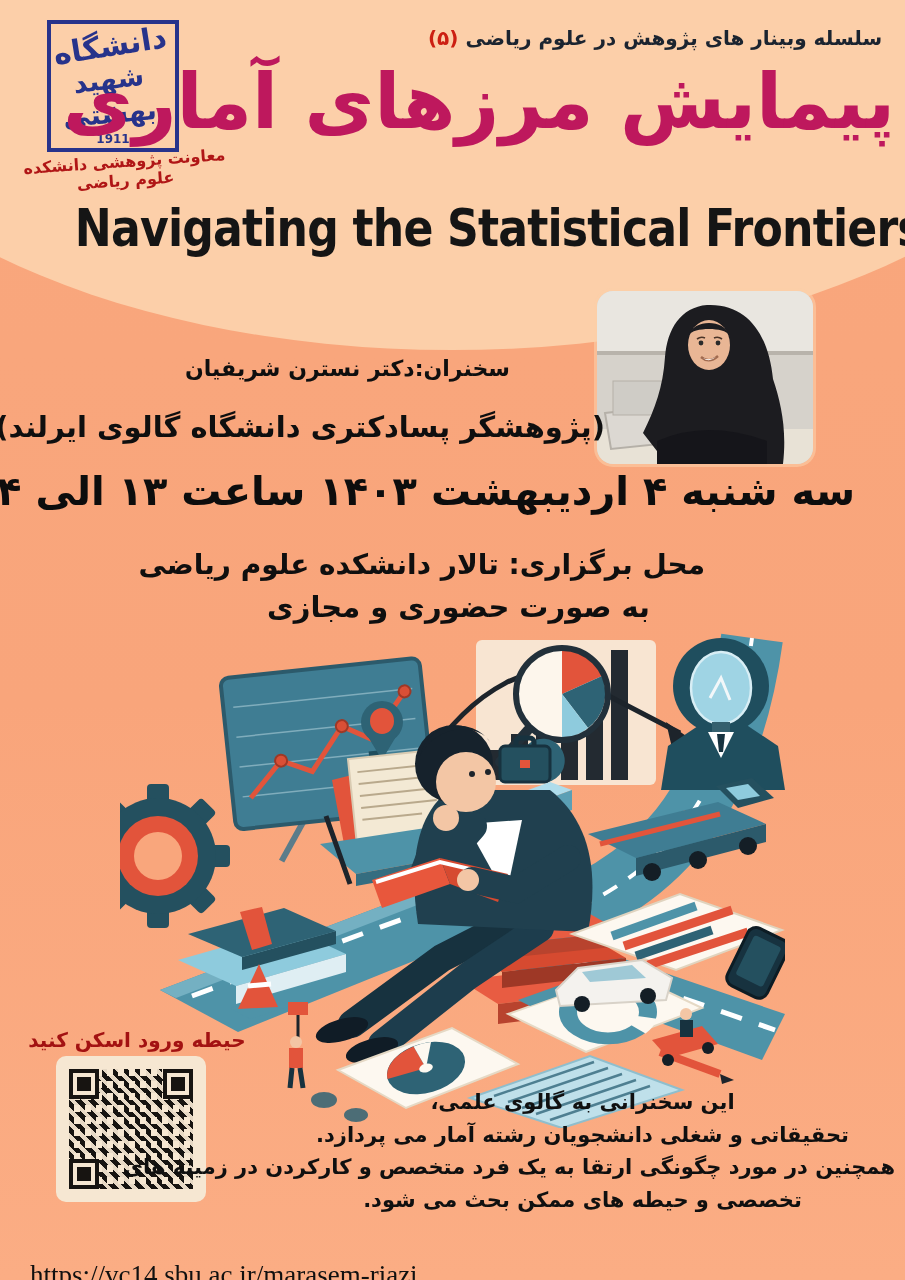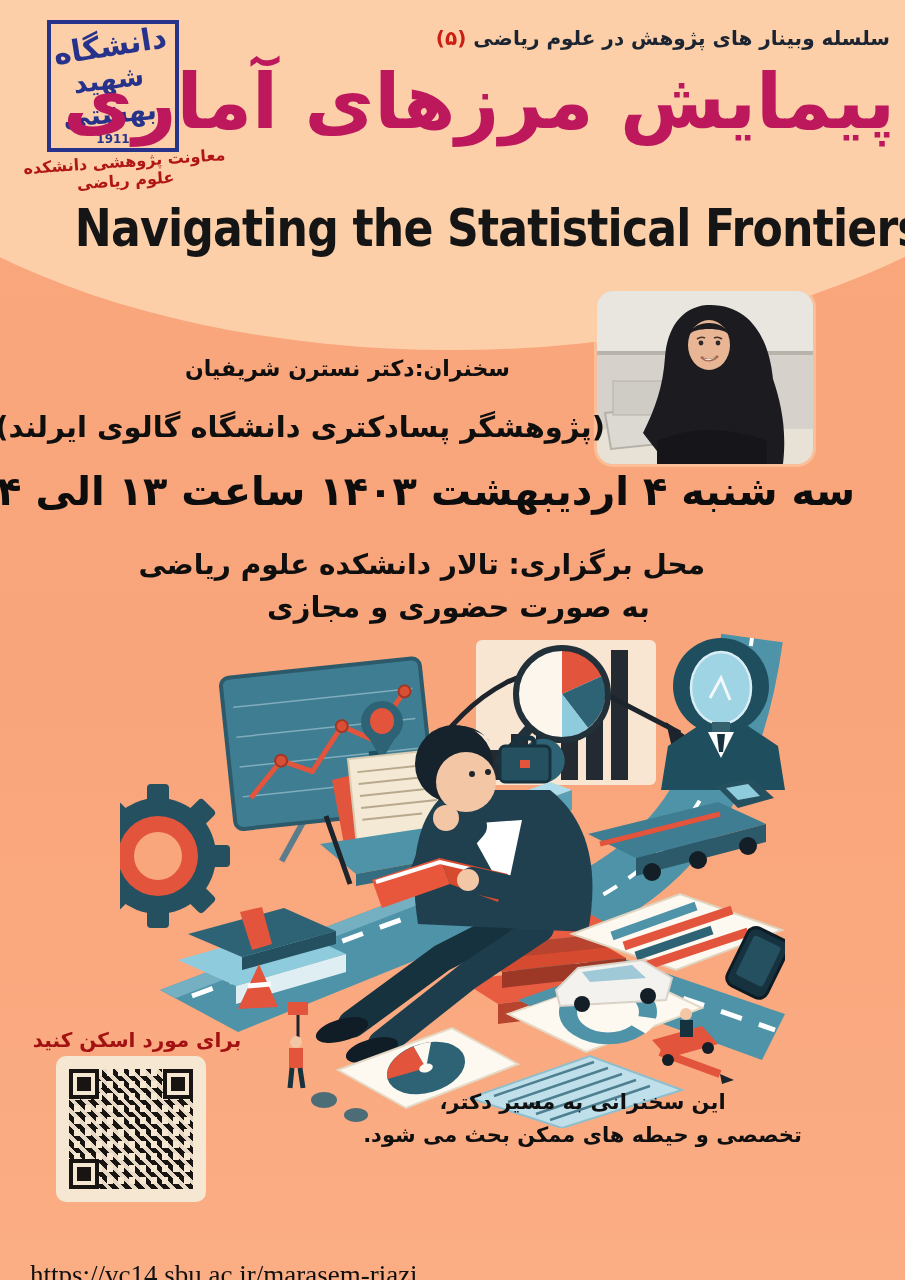--- a/index.html
+++ b/index.html
@@ -14,21 +14,21 @@
   .logo-box{left:47px;top:20px;width:132px;height:132px;border:4px solid #27338b;
             box-sizing:border-box;}
   .logo-box span{position:absolute;color:#27338b;font-weight:bold;white-space:nowrap;}
   .logo-w1{font-size:30px;top:4px;right:8px;transform:rotate(-9deg);}
   .logo-w2{font-size:27px;top:40px;left:22px;transform:rotate(-7deg);}
   .logo-w3{font-size:27px;top:74px;left:12px;transform:rotate(-5deg);}
   .logo-yr{font-size:12px;bottom:2px;left:50%;transform:translateX(-50%);}
   .dept-line{left:2px;top:152px;width:246px;text-align:center;color:#b01616;
              font-weight:bold;font-size:16px;line-height:1.2;transform:rotate(-4deg);}
   
-  .series{left:420px;top:26px;width:470px;text-align:right;font-size:20px;
+  .series{left:420px;top:26px;width:470px;text-align:center;font-size:20px;
           font-weight:bold;color:#1b2430;}
   .series .num{color:#cc1f12;}
   .title-fa{left:195px;top:58px;width:700px;text-align:right;font-size:76px;
             font-weight:bold;color:#be185d;line-height:1.15;white-space:nowrap;}
   .title-en{left:0;top:198px;width:905px;text-align:center;color:#151515;}
   .title-en span{display:inline-block;font-size:52px;font-weight:800;
                  letter-spacing:-1px;transform:scaleX(.85);white-space:nowrap;}
   
   .photo{left:597px;top:291px;width:216px;height:173px;border-radius:16px;
          overflow:hidden;box-shadow:0 0 0 3px rgba(252,207,169,.6);}
@@ -368,27 +368,29 @@
     <rect x="616" y="303" width="44" height="64" rx="9" fill="#17323f" stroke="#0d1c24" stroke-width="3"></rect>
     <rect x="623" y="311" width="30" height="44" rx="3" fill="#24505f"></rect>
   </g>
 
   <g fill="#2e6375" opacity=".85">
     <ellipse cx="204" cy="472" rx="13" ry="8"></ellipse>
       <ellipse cx="236" cy="487" rx="12" ry="7"></ellipse>
   </g>
 </svg>
 
-<div class="abs qr-label rtl">برای مورد اسکن کنید</div>
+<div class="abs qr-label rtl">حیطه ورود اسکن کنید</div>
 <div class="abs qr-box">
   <div class="qr-modules">
     <div class="finder f-tl"></div>
     <div class="finder f-tr"></div>
     <div class="finder f-bl"></div>
   </div>
 </div>
 
 <div class="abs desc rtl">
-  <div>این سخنرانی به مسیر دکتر،</div>
+  <div>این سخنرانی به گالوی علمی،</div>
+  <div>تحقیقاتی و شغلی دانشجویان رشته آمار می پردازد.</div>
+  <div>همچنین در مورد چگونگی ارتقا به یک فرد متخصص و کارکردن در زمینه های</div>
   <div>تخصصی و حیطه های ممکن بحث می شود.</div>
 </div>
 
 <a class="abs url" href="#">https://vc14.sbu.ac.ir/marasem-riazi</a>
 
 </body></html>

